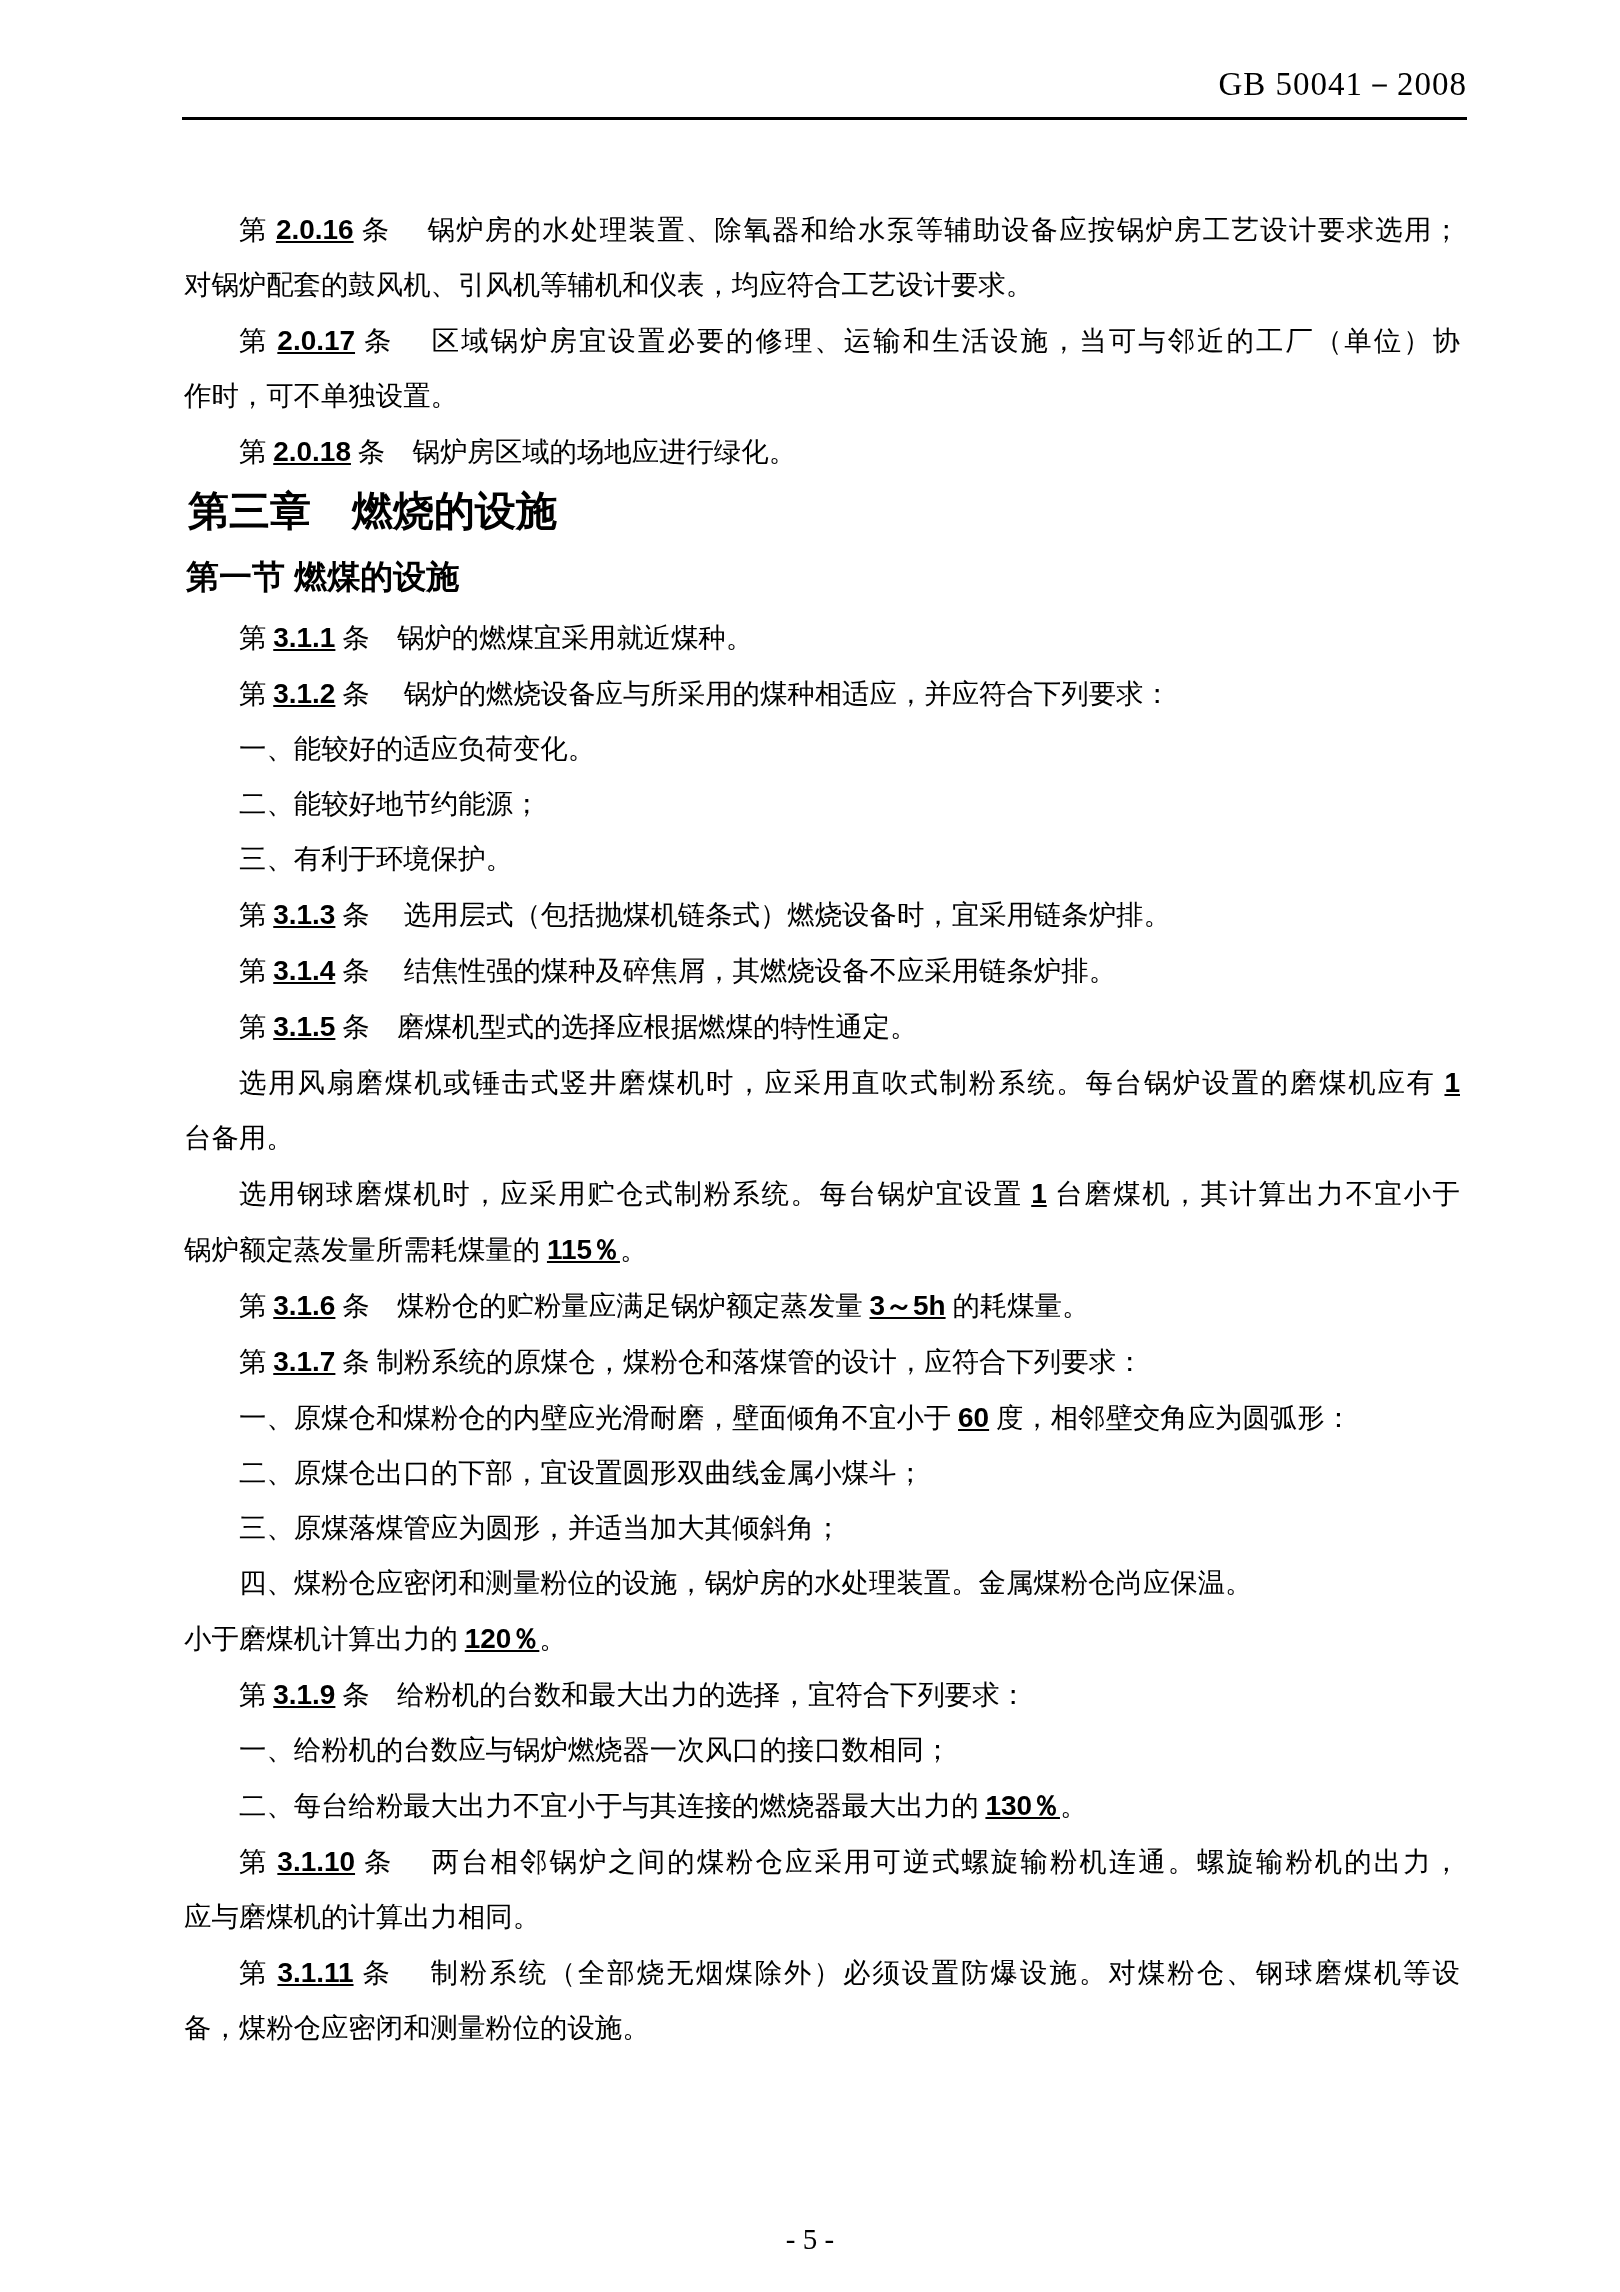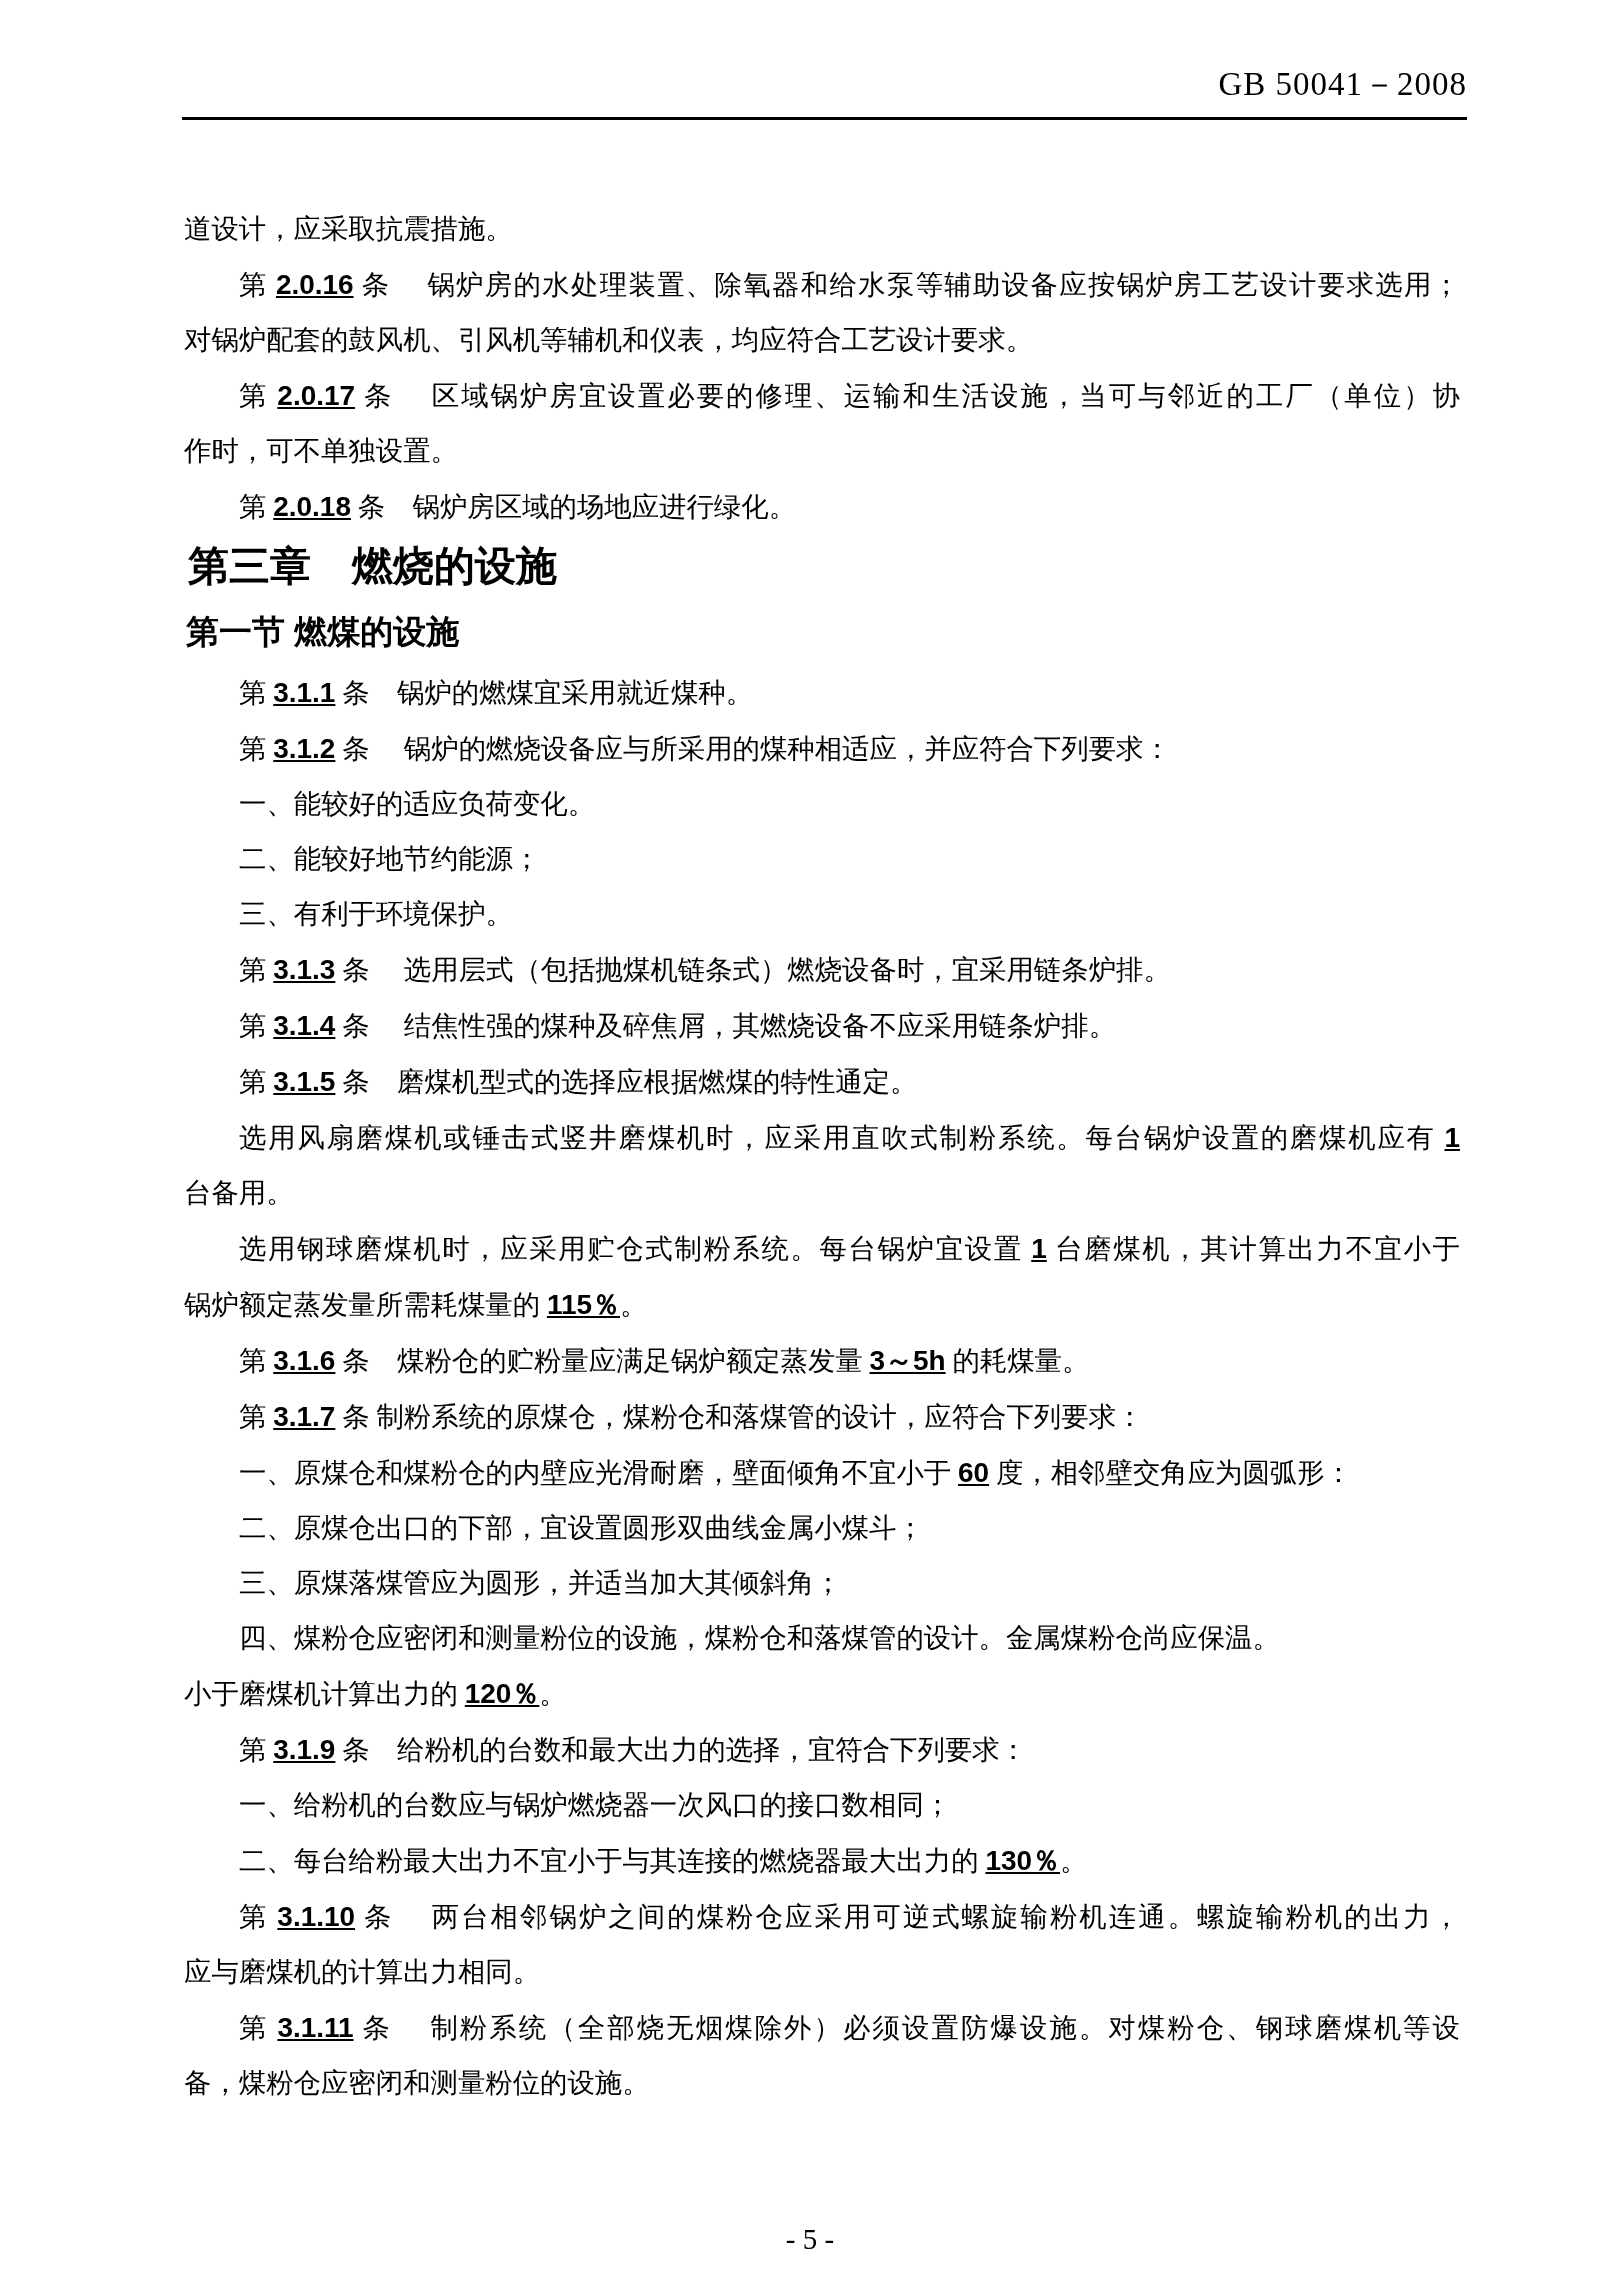--- a/index.html
+++ b/index.html
@@ -56,23 +56,20 @@
 <body>
 
 <div class="page">
 
   <div class="page-header">
     <span>GB 50041－2008</span>
   </div>
 
   <div class="content">
 
-    <div class="p">
-      <div class="ln rich">道设计，应采取抗震措施。</div>
-    </div>
 
     <div class="p">
       <div class="ln ind fill rich">第 <span class="num">2.0.16</span> 条　 锅炉房的水处理装置、除氧器和给水泵等辅助设备应按锅炉房工艺设计要求选用；</div>
       <div class="ln rich">对锅炉配套的鼓风机、引风机等辅机和仪表，均应符合工艺设计要求。</div>
     </div>
 
     <div class="p">
       <div class="ln ind fill rich">第 <span class="num">2.0.17</span> 条　 区域锅炉房宜设置必要的修理、运输和生活设施，当可与邻近的工厂（单位）协</div>
       <div class="ln rich">作时，可不单独设置。</div>
     </div>
@@ -136,21 +133,21 @@
     <div class="p">
       <div class="ln ind rich">一、原煤仓和煤粉仓的内壁应光滑耐磨，壁面倾角不宜小于 <span class="num">60</span> 度，相邻壁交角应为圆弧形：</div>
     </div>
     <div class="p">
       <div class="ln ind rich">二、原煤仓出口的下部，宜设置圆形双曲线金属小煤斗；</div>
     </div>
     <div class="p">
       <div class="ln ind rich">三、原煤落煤管应为圆形，并适当加大其倾斜角；</div>
     </div>
     <div class="p">
-      <div class="ln ind rich">四、煤粉仓应密闭和测量粉位的设施，煤粉仓和落煤管的设计。金属煤粉仓尚应保温。</div>
+      <div class="ln ind rich">四、煤粉仓应密闭和测量粉位的设施，锅炉房的水处理装置。金属煤粉仓尚应保温。</div>
     </div>
 
     <div class="p">
       <div class="ln rich">小于磨煤机计算出力的 <span class="num">120％</span>。</div>
     </div>
 
     <div class="p">
       <div class="ln ind rich">第 <span class="num">3.1.9</span> 条　给粉机的台数和最大出力的选择，宜符合下列要求：</div>
     </div>
     <div class="p">

